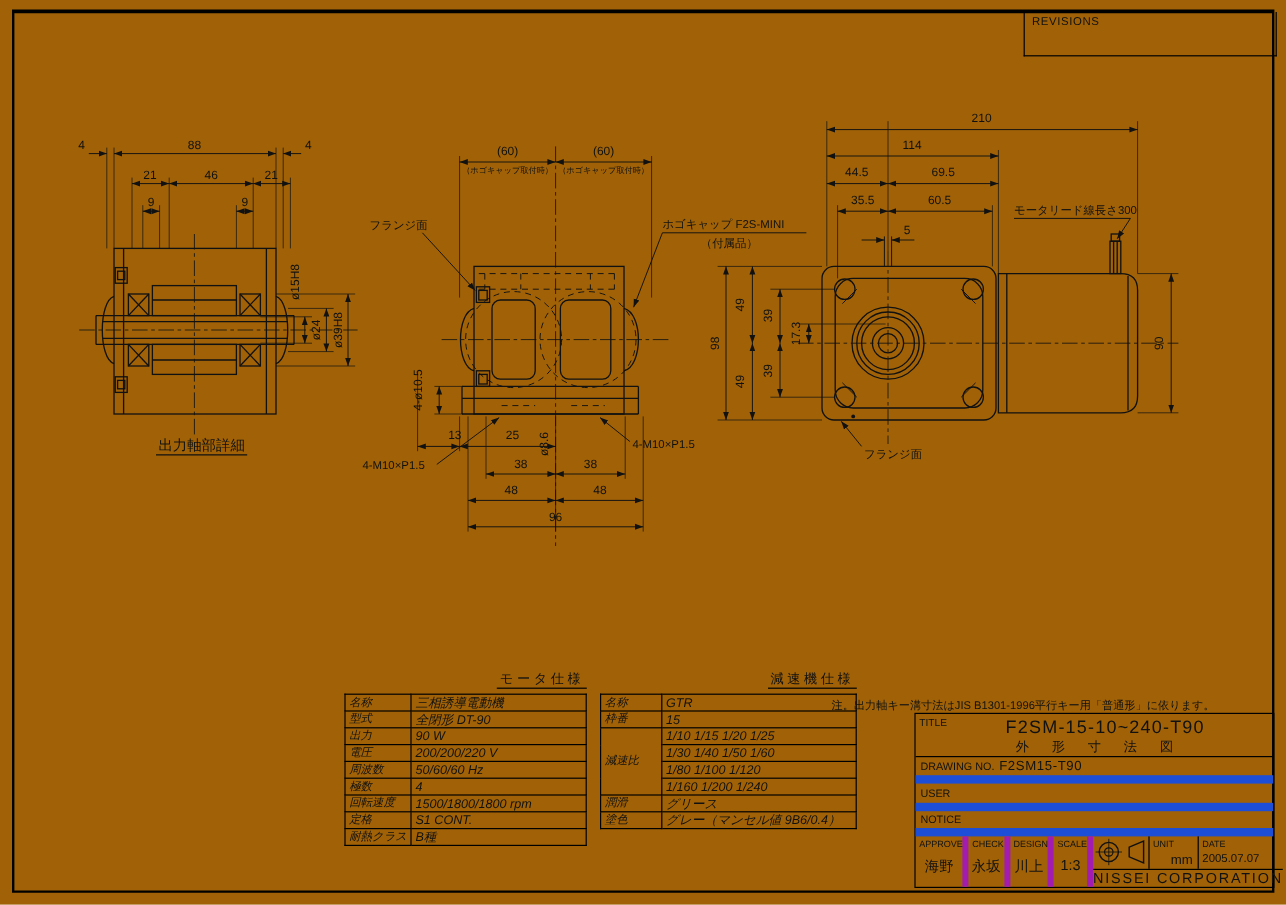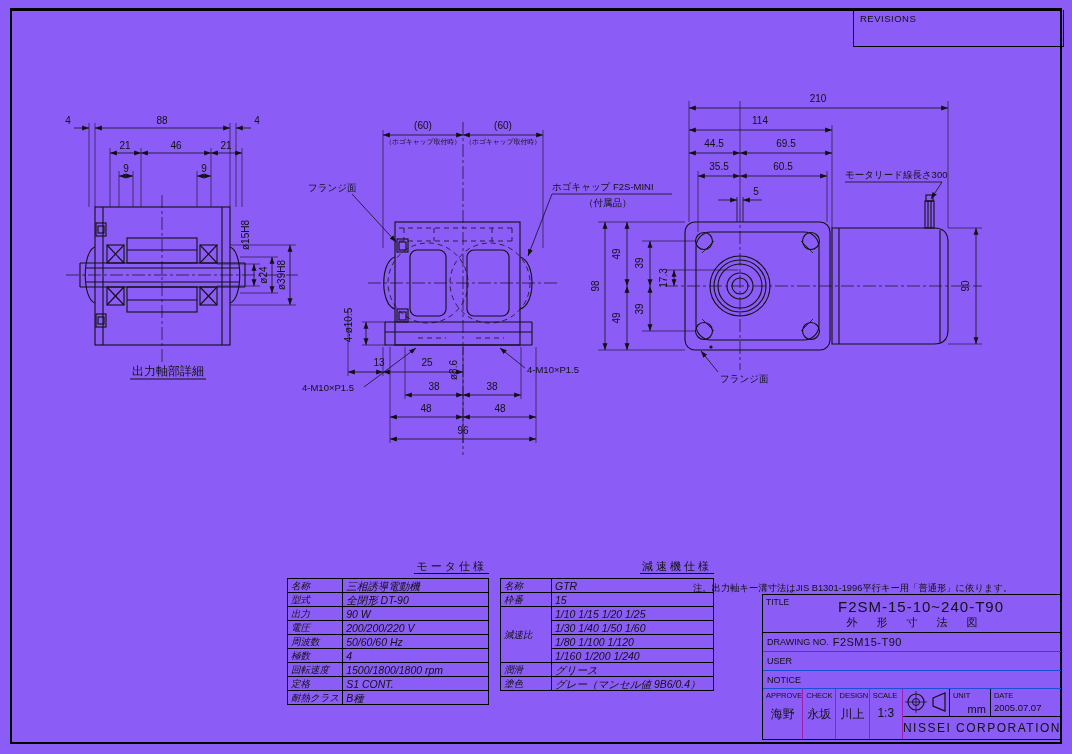--- a/index.html
+++ b/index.html
@@ -1,16 +1,16 @@
 <!DOCTYPE html>
 <html><head>
 <meta charset="utf-8">
 <style>
   html,body{margin:0;padding:0;background:#fff;}
-  .page{position:relative;width:1072px;height:754px;background:#8b5cf6;overflow:hidden;
+  .page{position:relative;width:1072px;height:754px;background:#a16207;overflow:hidden;
         font-family:"Liberation Sans",sans-serif;color:#111;}
   .frame{position:absolute;left:10px;top:8px;right:10px;bottom:10px;border:2px solid #000;border-top-width:3px;}
   .revbox{position:absolute;left:853px;top:10px;width:209px;height:36px;border:1.5px solid #000;border-top:none;}
   .revbox span{font-size:9.5px;display:block;padding:3px 0 0 6px;letter-spacing:.5px;}
   svg.view{position:absolute;overflow:visible;}
   .cl line{stroke:#111;stroke-width:.7;stroke-dasharray:13 3 3 3;fill:none;}
   .body line,.body rect,.body path,.body circle{stroke:#111;stroke-width:1.1;fill:none;}
   .thin line,.thin rect,.thin path,.thin circle{stroke:#111;stroke-width:.8;fill:none;}
   .ext line{stroke:#111;stroke-width:.6;}
   .dim line{stroke:#111;stroke-width:.8;}
@@ -27,26 +27,26 @@
   .spec td{border:1px solid #000;font-size:10.5px;padding:0 3px;height:13px;line-height:12px;white-space:nowrap;}
   .spec td.k{width:44px;font-size:9.5px;}
   
   .note{position:absolute;left:693px;top:582px;width:329px;text-align:left;font-size:9.3px;}
   .tblock{position:absolute;left:762px;top:594px;width:300px;height:146px;border:1.5px solid #000;
           box-sizing:border-box;display:flex;flex-direction:column;}
   .tb-r1{height:37px;border-bottom:1px solid #000;position:relative;}
   .tb-lbl{position:absolute;left:3px;top:2px;font-size:8.5px;}
   .tb-title1{text-align:center;font-size:15px;padding:3px 0 0 18px;letter-spacing:1px;}
   .tb-title2{text-align:center;font-size:11px;letter-spacing:8px;padding-left:8px;}
-  .tb-r2,.tb-r3,.tb-r4{border-bottom:1px solid #1d4ed8;display:flex;align-items:center;padding-left:4px;}
+  .tb-r2,.tb-r3,.tb-r4{border-bottom:7px solid #1d4ed8;display:flex;align-items:center;padding-left:4px;}
   .tb-r2{height:18px;}.tb-r3{height:18px;}.tb-r4{height:17px;}
   .tb-lbl2{font-size:9px;margin-right:4px;}
   .tb-val2{font-size:11px;letter-spacing:.5px;}
   .tb-r5{flex:1;display:flex;}
-  .sig{width:42px;border-right:1px solid #a21caf;display:flex;flex-direction:column;align-items:center;}
+  .sig{width:42px;border-right:5px solid #a21caf;display:flex;flex-direction:column;align-items:center;}
   .sig-l{font-size:7.5px;align-self:flex-start;padding:2px 0 0 3px;}
   .sig-v{font-size:12px;margin-top:6px;}
   .tb-right{flex:1;display:flex;flex-direction:column;}
   .tb-right-top{height:27px;border-bottom:1px solid #000;display:flex;}
   .proj{width:46px;border-right:1px solid #000;}
   .unitc{width:40px;border-right:1px solid #000;}
   .datec{flex:1;}
   .unit-v{font-size:11px;text-align:right;padding-right:4px;margin-top:3px;}
   .date-v{font-size:9.5px;padding-left:3px;margin-top:2px;white-space:nowrap;}
   .company{flex:1;display:flex;align-items:center;justify-content:center;font-size:12px;letter-spacing:1.5px;white-space:nowrap;}

